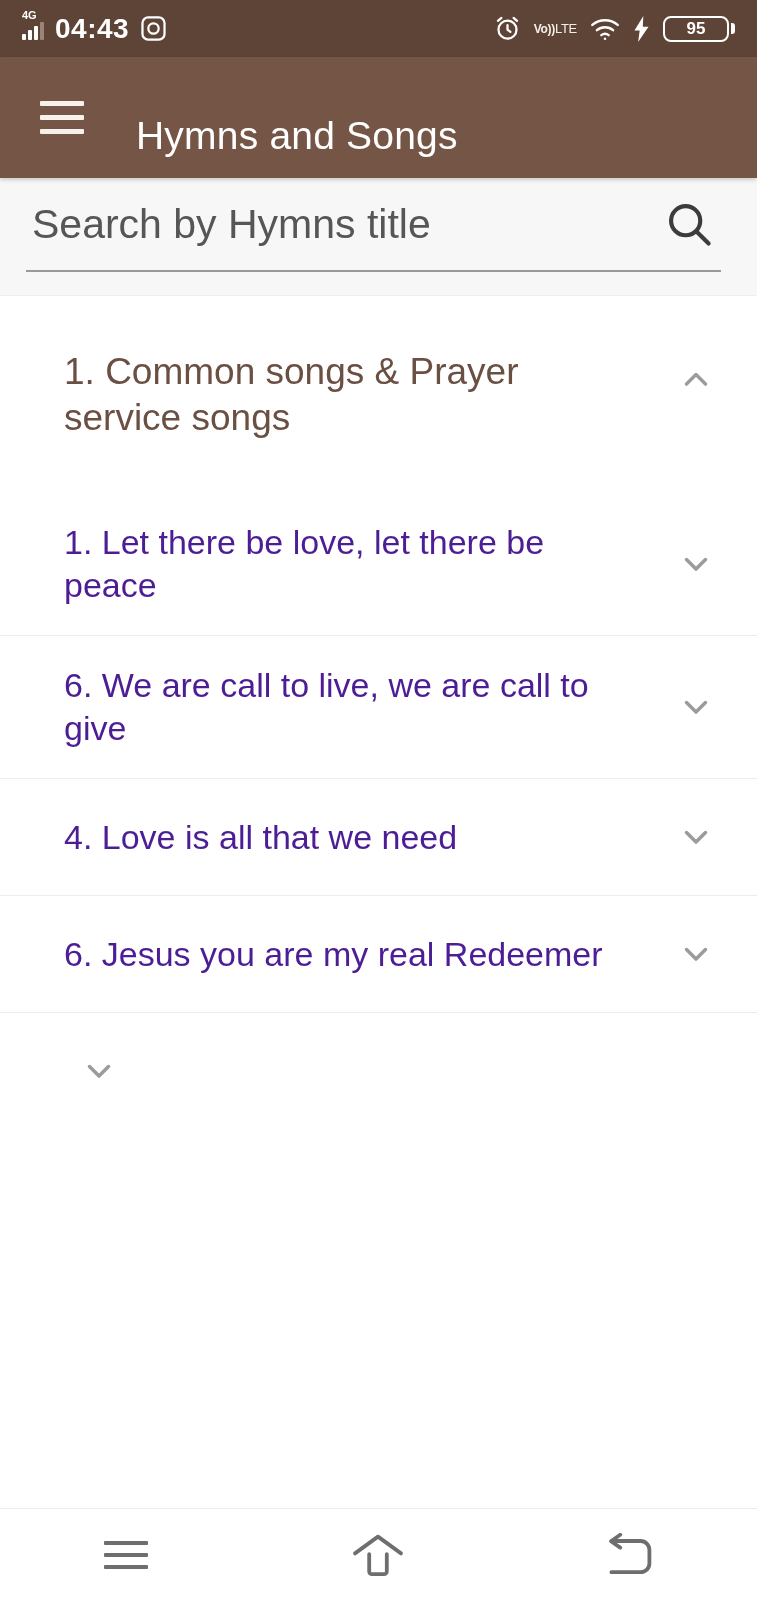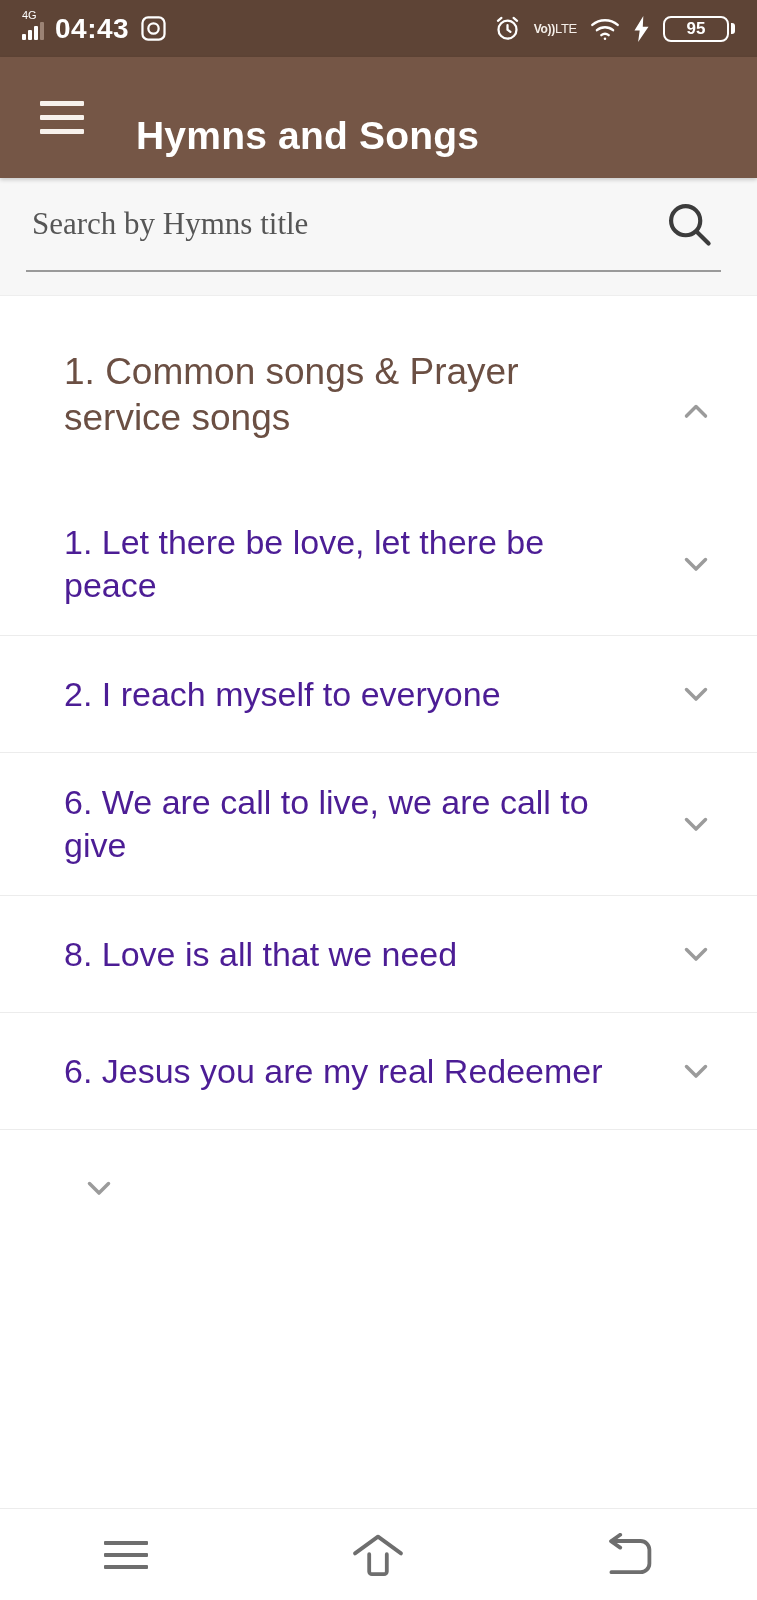--- a/index.html
+++ b/index.html
@@ -27,21 +27,21 @@
   }
   .sb-left  { display:flex; align-items:center; gap:11px; }
   .sb-right { display:flex; align-items:center; gap:13px; margin-left:auto; }
   .sb-time {
     font-size:28px; font-weight:bold;
     letter-spacing:0.5px; color:#ffffff;
   }
   .signal-wrap { position:relative; display:flex; align-items:flex-end; gap:2px; height:22px; }
   .signal-wrap .g4 {
     position:absolute; top:-8px; left:0;
-    font-size:11px; font-weight:normal; line-height:1; color:#ffffff;
+    font-size:11px; font-weight:bold; line-height:1; color:#ffffff;
   }
   .signal-wrap .bar { width:4px; background:#ffffff; border-radius:1px; }
   .signal-wrap .bar.b1 { height:6px; }
   .signal-wrap .bar.b2 { height:10px; }
   .signal-wrap .bar.b3 { height:14px; }
   .signal-wrap .bar.b4 { height:18px; background:#9b8375; }
   .icon-svg { display:block; }
 
   .volte { display:flex; flex-direction:row; align-items:center; line-height:1; }
   .volte .top { font-size:12px; font-weight:bold; letter-spacing:-0.3px; }
@@ -70,63 +70,63 @@
     display:flex; align-items:center;
     padding:0 40px;
     flex:0 0 auto;
     box-shadow:0 2px 4px rgba(0,0,0,0.18);
     position:relative; z-index:5;
   }
   .hamburger { width:44px; display:flex; flex-direction:column; gap:9px; cursor:pointer; }
   .hamburger span { display:block; height:5px; background:#f7f1ec; border-radius:1px; }
   .app-title {
     margin-left:52px;
-    font-size:39px; color:#ffffff; font-weight:bold;
+    font-size:39px; color:#ffffff; font-weight:normal;
     letter-spacing:0.2px;
     margin-top:36px;
   }
 
   
   .search-section {
     background:#f7f7f7;
     flex:0 0 auto;
     height:118px;
     padding:0 26px;
     position:relative;
     border-bottom:1px solid #eeeeee;
   }
   .search-row {
     display:flex; align-items:center;
     height:92px;
   }
   .search-input {
     flex:1 1 auto;
     border:none; background:transparent; outline:none;
-    font-family:Liberation Serif, serif;
-    font-size:31px; color:#7f1d1d;
+    font-family:Liberation Sans, sans-serif;
+    font-size:41px; color:#7f1d1d;
     padding:0 6px;
   }
   .search-input::placeholder { color:#565656; opacity:1; }
   .search-btn {
     width:64px; height:64px;
     display:flex; align-items:center; justify-content:center;
     background:transparent; border:none; cursor:pointer;
     margin-right:10px;
   }
   .search-underline {
     position:absolute; left:26px; right:36px; top:92px;
     height:2px; background:#9a9a9a;
   }
 
   
   .list-area {
     flex:1 1 auto; background:#ffffff; overflow:hidden;
   }
   .category-row {
-    display:flex; align-items:flex-end;
+    display:flex; align-items:flex-start;
     padding:53px 26px 52px 64px;
     background:#ffffff;
     cursor:pointer;
   }
   .category-title {
     flex:1 1 auto;
     font-size:37px; line-height:1.24;
     color:#6b4f43;
     padding-right:30px;
   }
@@ -263,40 +263,32 @@
 
     <div class="song-row first">
       <div class="song-title">1. Let there be love, let there be peace</div>
       <div class="chev">
         <svg class="icon-svg" width="38" height="38" viewBox="0 0 24 24" fill="none" stroke="#9b9b9b" stroke-width="2.2" stroke-linecap="round" stroke-linejoin="round">
           <path d="M6 9.2 12 15.2l6-6"></path>
         </svg>
       </div>
     </div>
 
-    <div class="song-row">
-      <div class="song-title">2. I reach myself to everyone</div>
-      <div class="chev">
-        <svg class="icon-svg" width="38" height="38" viewBox="0 0 24 24" fill="none" stroke="#9b9b9b" stroke-width="2.2" stroke-linecap="round" stroke-linejoin="round">
-          <path d="M6 9.2 12 15.2l6-6"></path>
-        </svg>
-      </div>
-    </div>
 
     <div class="song-row">
       <div class="song-title">6. We are call to live, we are call to give</div>
       <div class="chev">
         <svg class="icon-svg" width="38" height="38" viewBox="0 0 24 24" fill="none" stroke="#9b9b9b" stroke-width="2.2" stroke-linecap="round" stroke-linejoin="round">
           <path d="M6 9.2 12 15.2l6-6"></path>
         </svg>
       </div>
     </div>
 
     <div class="song-row">
-      <div class="song-title">8. Love is all that we need</div>
+      <div class="song-title">4. Love is all that we need</div>
       <div class="chev">
         <svg class="icon-svg" width="38" height="38" viewBox="0 0 24 24" fill="none" stroke="#9b9b9b" stroke-width="2.2" stroke-linecap="round" stroke-linejoin="round">
           <path d="M6 9.2 12 15.2l6-6"></path>
         </svg>
       </div>
     </div>
 
 
     <div class="song-row">
       <div class="song-title">6. Jesus you are my real Redeemer</div>

